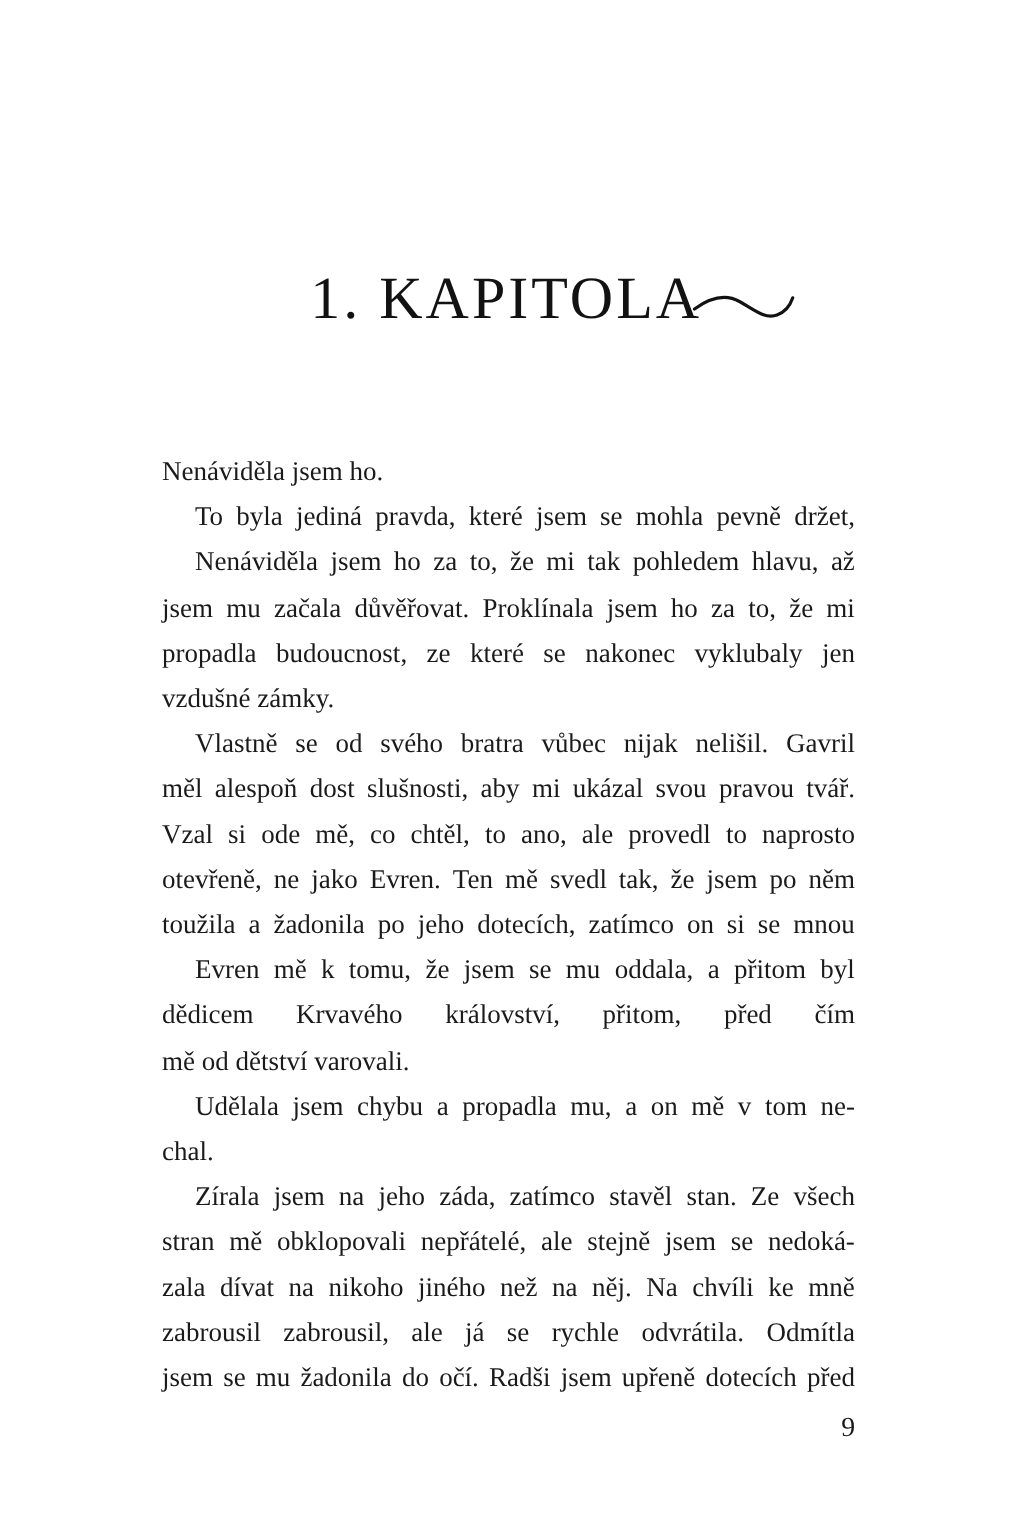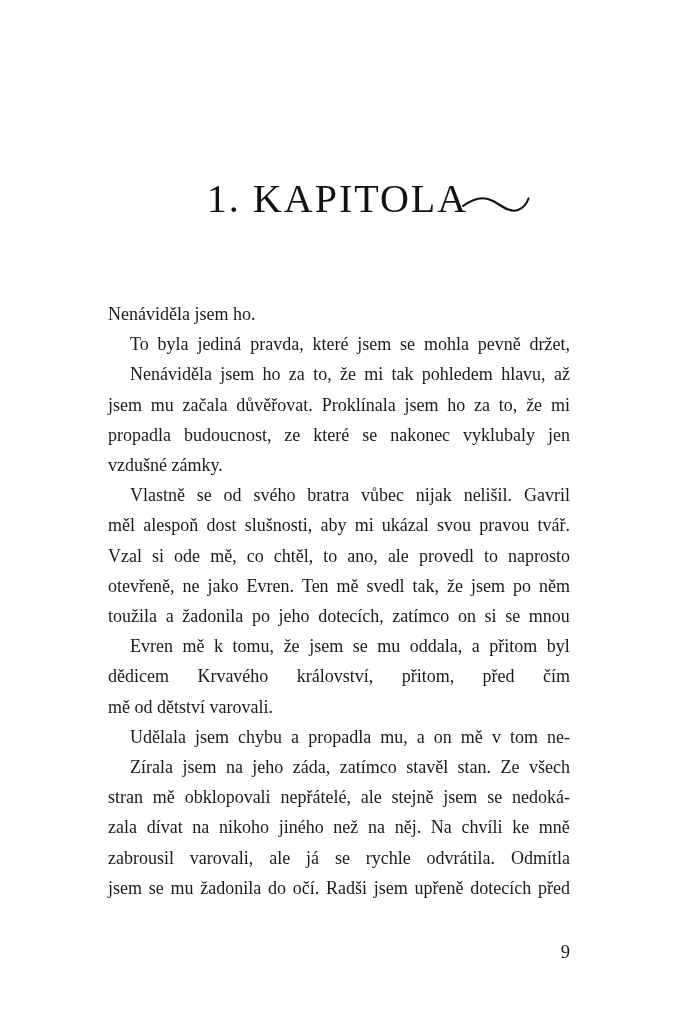--- a/index.html
+++ b/index.html
@@ -273,20 +273,21 @@
           <span>a</span>
           <span>propadla</span>
           <span>mu,</span>
           <span>a</span>
           <span>on</span>
           <span>mě</span>
           <span>v</span>
           <span>tom</span>
           <span>ne-</span>
         </span>
+        <span class="line last">chal.</span>
       </p>
       <p>
         <span class="line indent-first">
           <span>Zírala</span>
           <span>jsem</span>
           <span>na</span>
           <span>jeho</span>
           <span>záda,</span>
           <span>zatímco</span>
           <span>stavěl</span>
@@ -314,21 +315,21 @@
           <span>než</span>
           <span>na</span>
           <span>něj.</span>
           <span>Na</span>
           <span>chvíli</span>
           <span>ke</span>
           <span>mně</span>
         </span>
         <span class="line">
           <span>zabrousil</span>
-          <span>varovali,</span>
+          <span>zabrousil,</span>
           <span>ale</span>
           <span>já</span>
           <span>se</span>
           <span>rychle</span>
           <span>odvrátila.</span>
           <span>Odmítla</span>
         </span>
         <span class="line">
           <span>jsem</span>
           <span>se</span>

